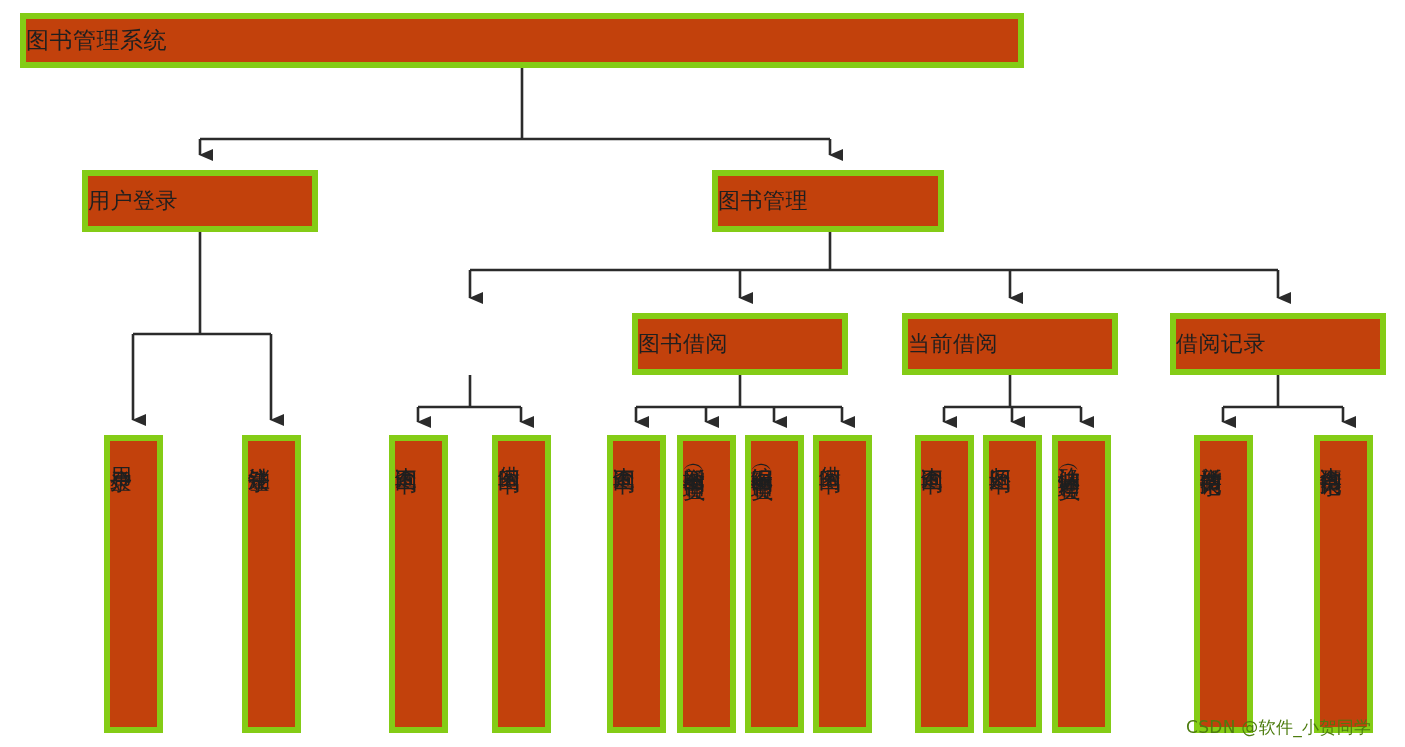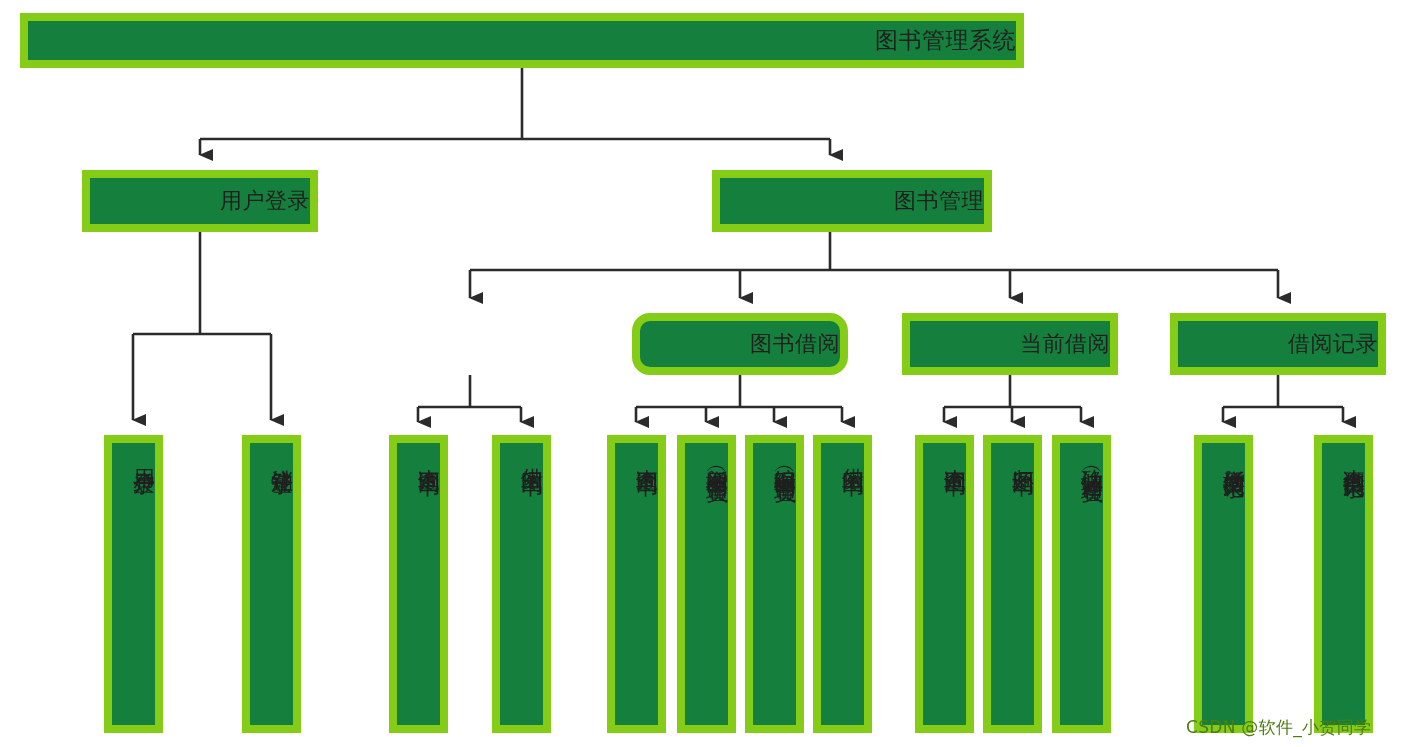--- a/index.html
+++ b/index.html
@@ -5,25 +5,25 @@
   html,body{margin:0;padding:0;background:#ffffff;}
   body{
     width:1405px;height:747px;overflow:hidden;
     font-family:"DejaVu Sans","Liberation Sans",sans-serif;
   }
   #stage{position:relative;width:1405px;height:747px;background:#fff;}
   svg#wires{position:absolute;left:0;top:0;width:1405px;height:747px;}
   .node{
     position:absolute;
     box-sizing:border-box;
-    background:#15803d;
-    border:8px solid #84cc16;
+    background:#c2410c;
+    border:6px solid #84cc16;
     display:flex;
     align-items:center;
-    justify-content:flex-end;
+    justify-content:flex-start;
   }
   .node .lbl{
     color:#1f1f1f;
     line-height:1.02;
     text-align:center;
     white-space:pre;
   }
   
   .node.h .lbl{
     font-size:22px;
@@ -103,25 +103,25 @@
     </g>
   </svg>
 
   <div class="node h root" style="left:20px;top:13px;width:1004px;height:55px;">
     <span class="lbl">图书管理系统</span>
   </div>
 
   <div class="node h" style="left:82px;top:170px;width:236px;height:62px;">
     <span class="lbl">用户登录</span>
   </div>
-  <div class="node h" style="left:712px;top:170px;width:280px;height:62px;">
+  <div class="node h" style="left:712px;top:170px;width:232px;height:62px;">
     <span class="lbl">图书管理</span>
   </div>
 
-  <div class="node h" style="left:632px;top:313px;width:216px;height:62px;border-radius:18px;">
+  <div class="node h" style="left:632px;top:313px;width:216px;height:62px;">
     <span class="lbl">图书借阅</span>
   </div>
   <div class="node h" style="left:1170px;top:313px;width:216px;height:62px;">
     <span class="lbl">借阅记录</span>
   </div>
   <div class="node h" style="left:902px;top:313px;width:216px;height:62px;">
     <span class="lbl">当前借阅</span>
   </div>
 
   <div class="node v" style="left:104px;top:435px;width:59px;height:298px;">

